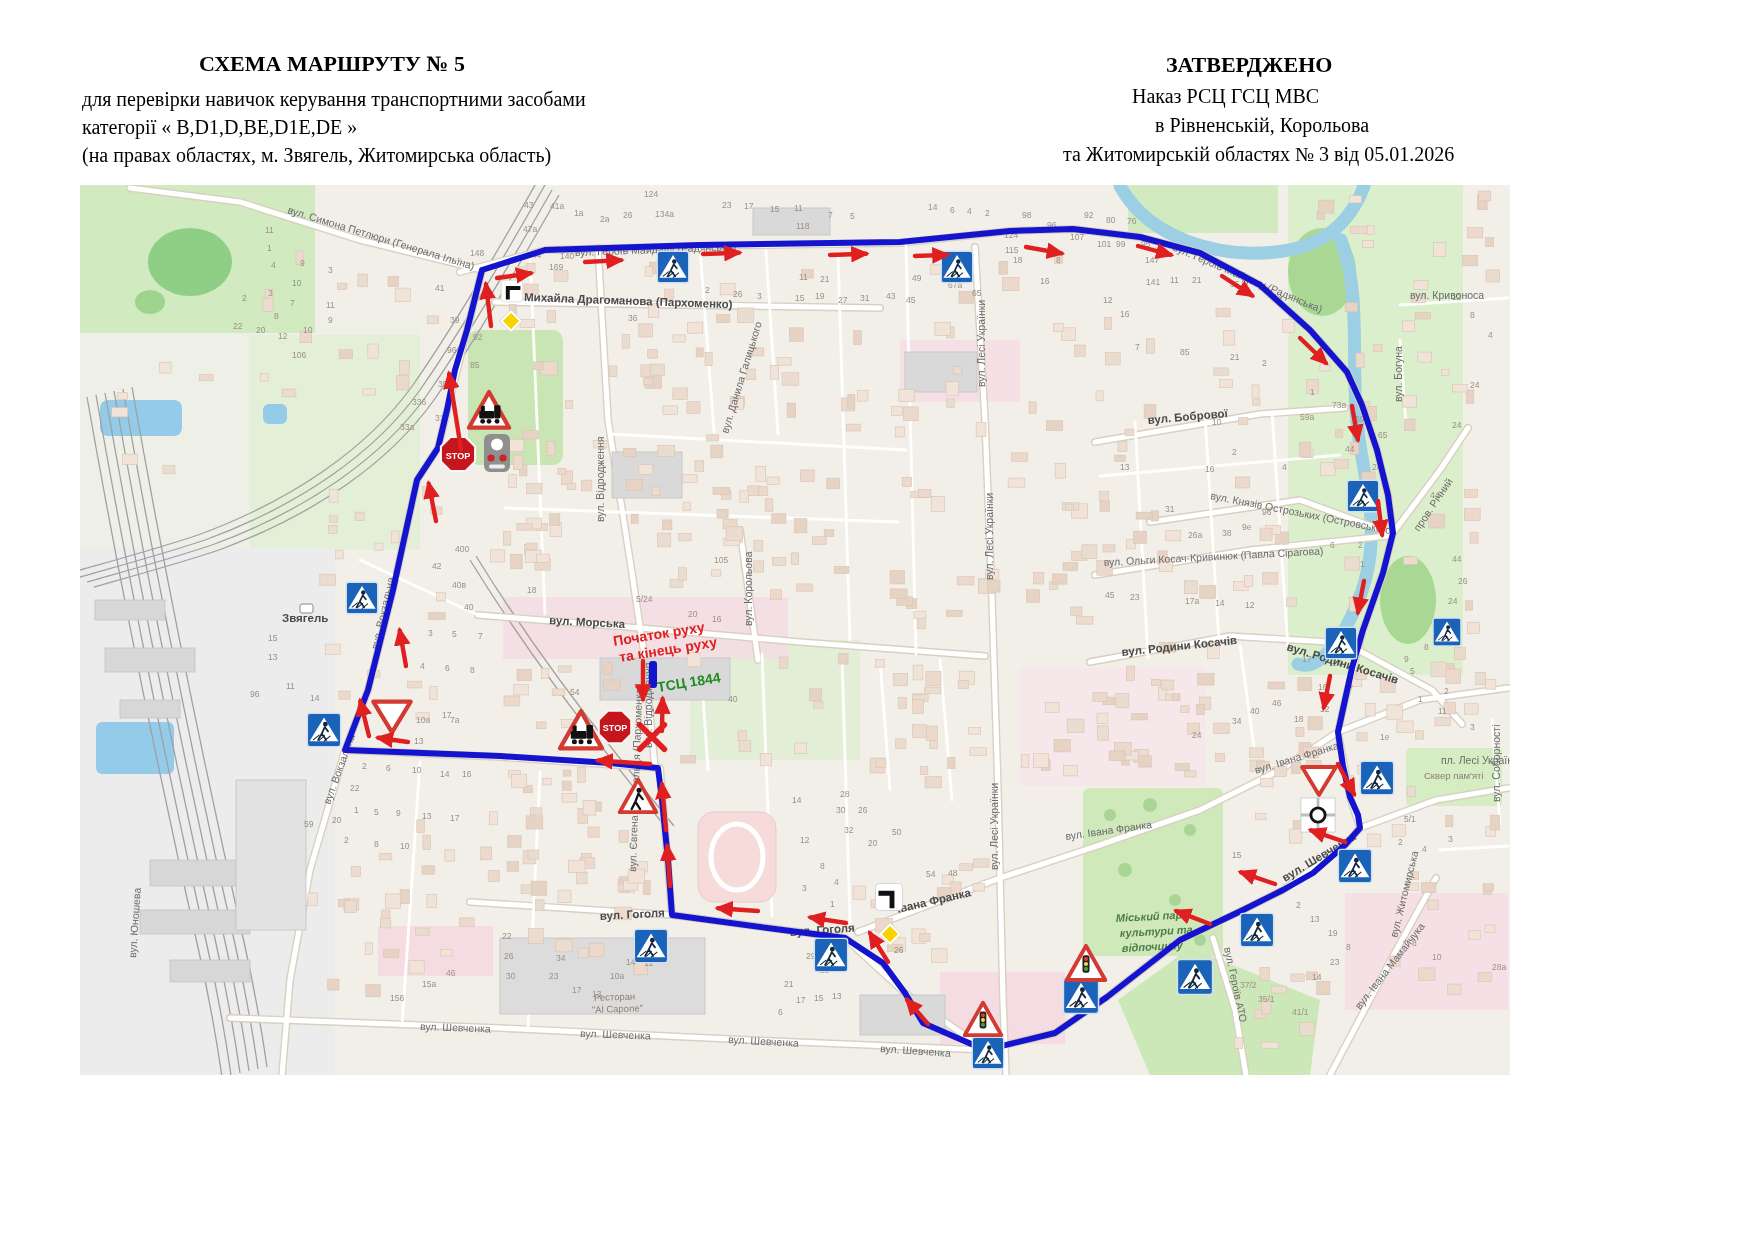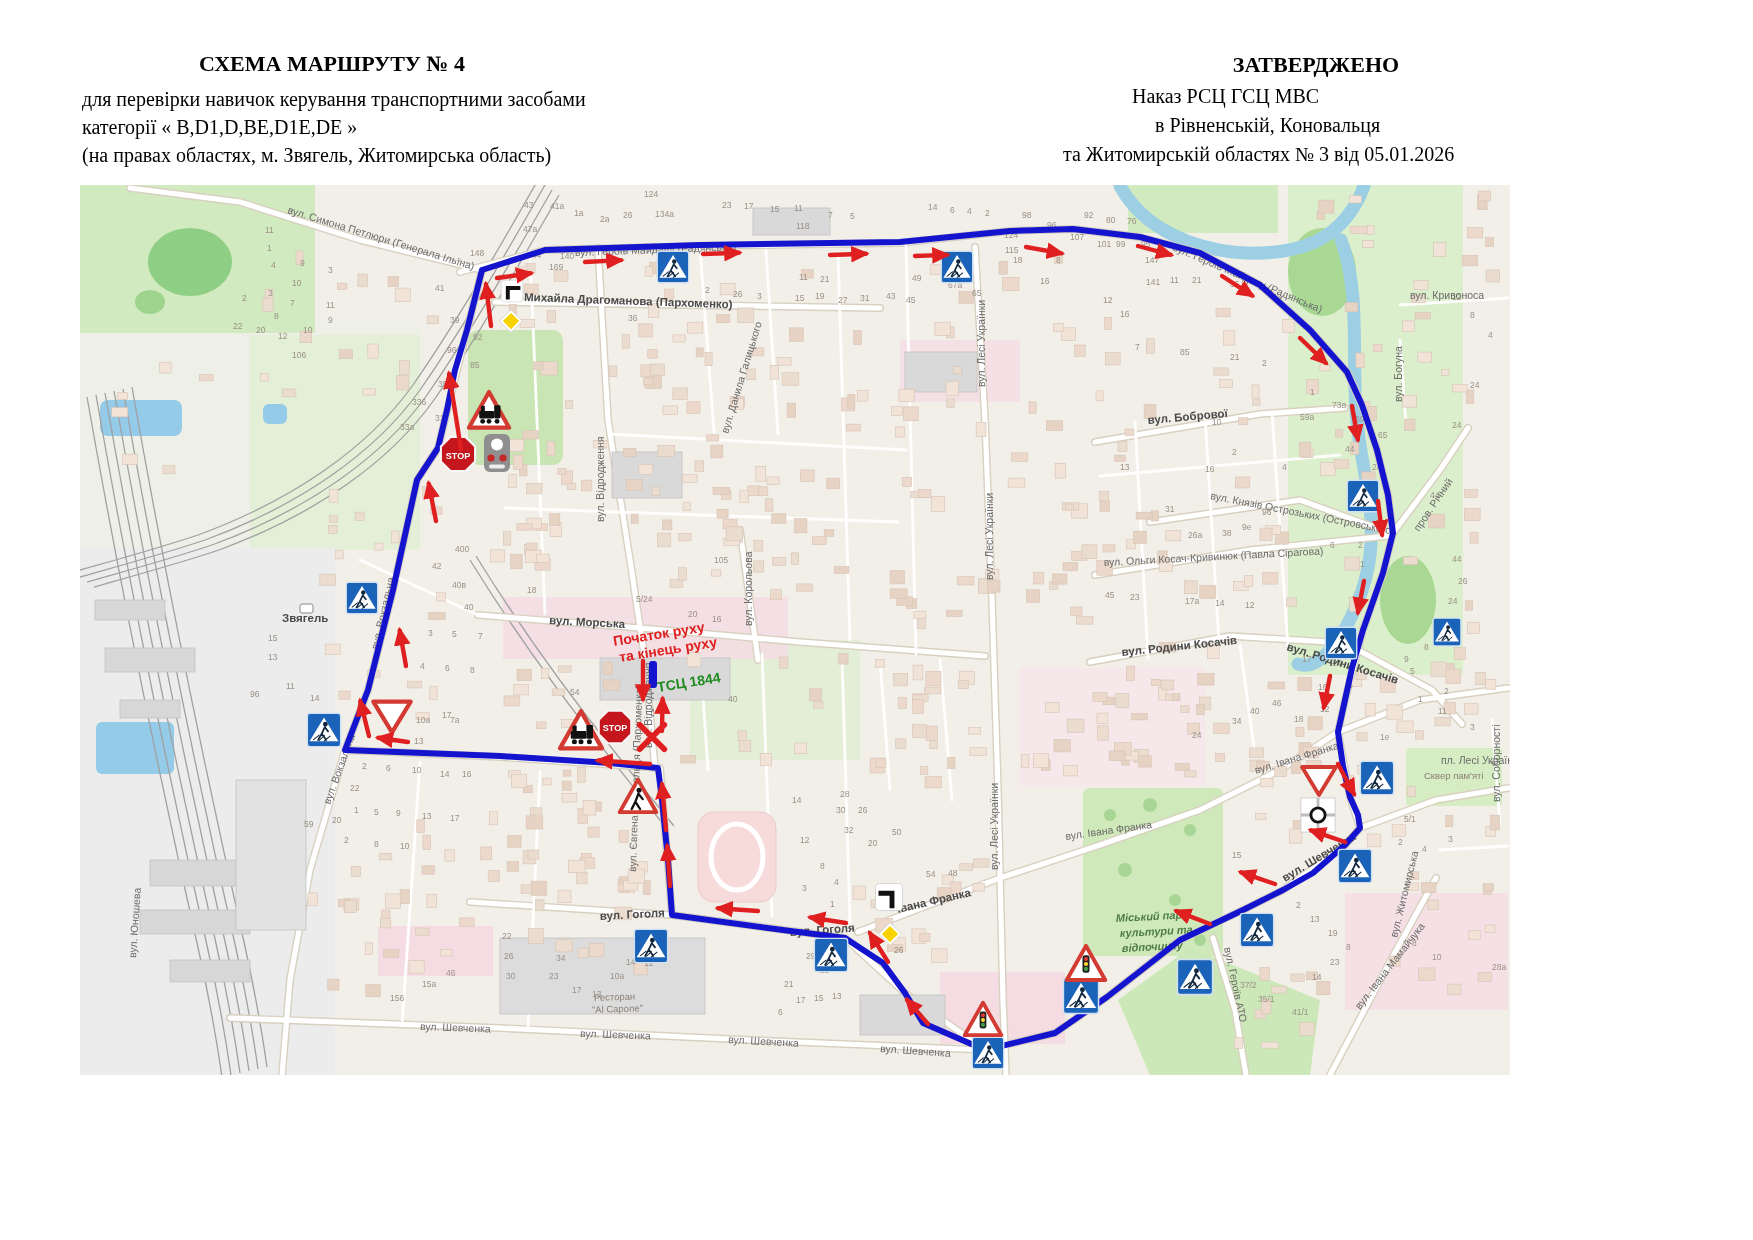--- a/index.html
+++ b/index.html
@@ -2,51 +2,51 @@
 <html><head>
 <meta charset="utf-8">
 <style>
   html,body{margin:0;padding:0;background:#888;}
   .page{position:relative;width:1753px;height:1240px;background:#ffffff;overflow:hidden;
         font-family:"Liberation Serif",serif;}
   .hdr{position:absolute;color:#000;}
   .hdr-left{left:82px;top:50px;width:640px;font-size:20px;line-height:28px;}
   .hdr-left .title{width:500px;text-align:center;font-weight:700;font-size:22px;margin-bottom:7px;}
   .hdr-right{left:1048px;top:50px;width:480px;font-size:20px;line-height:29px;}
-  .hdr-right .title{width:300px;margin-left:118px;text-align:center;font-weight:700;font-size:22px;margin-bottom:3px;}
+  .hdr-right .title{width:300px;margin-left:118px;font-weight:700;font-size:22px;margin-bottom:3px;}
   .hdr-right .l1{margin-left:84px;}
   .hdr-right .l2{margin-left:107px;}
   .hdr-right .l3{margin-left:15px;}
   #map{position:absolute;left:80px;top:185px;}
   
   .hn{font:8.5px "Liberation Sans",sans-serif;fill:#9a9186;}
   .lbl{font:10.5px "Liberation Sans",sans-serif;fill:#6b6b6b;}
   .lbl.big{font:600 11.5px "Liberation Sans",sans-serif;fill:#4a4a4a;}
   .lbl.park{font:italic 600 11px "Liberation Sans",sans-serif;fill:#4e7d46;}
   .lbl.poi{font:9.5px "Liberation Sans",sans-serif;fill:#8b7f72;}
   .annot-red{font:700 14px "Liberation Sans",sans-serif;fill:#e02020;}
   .annot-green{font:700 14px "Liberation Sans",sans-serif;fill:#1f8a1f;}
   .stoptxt{font:700 9px "Liberation Sans",sans-serif;fill:#ffffff;}
 </style>
 </head>
 <body>
 
 <div class="page">
 
   <div class="hdr hdr-left">
-    <div class="title">СХЕМА МАРШРУТУ № 4</div>
+    <div class="title">СХЕМА МАРШРУТУ № 5</div>
     <div>для перевірки навичок керування транспортними засобами</div>
     <div>категорії « B,D1,D,BE,D1E,DE  »</div>
     <div>(на правах областях, м. Звягель, Житомирська область)</div>
   </div>
 
   <div class="hdr hdr-right">
     <div class="title">ЗАТВЕРДЖЕНО</div>
     <div class="l1">Наказ РСЦ ГСЦ МВС</div>
-    <div class="l2">в Рівненській, Коновальця</div>
+    <div class="l2">в Рівненській, Корольова</div>
     <div class="l3">та Житомирській областях № 3 від 05.01.2026</div>
   </div>
 
   <svg id="map" width="1430" height="890" viewBox="80 185 1430 890" xmlns="http://www.w3.org/2000/svg" xmlns:xlink="http://www.w3.org/1999/xlink">
     <defs>
       <marker id="ah" viewBox="0 0 10 10" refX="8" refY="5" markerWidth="4.2" markerHeight="4.2" orient="auto">
         <path d="M0 0.5 L10 5 L0 9.5 Z" fill="#e02020"></path>
       </marker>
       <symbol id="sym-ped" viewBox="0 0 40 40">
         <rect x="1.5" y="1.5" width="37" height="37" rx="3" fill="#1a63b8" stroke="#cfe0f2" stroke-width="1.6"></rect>

